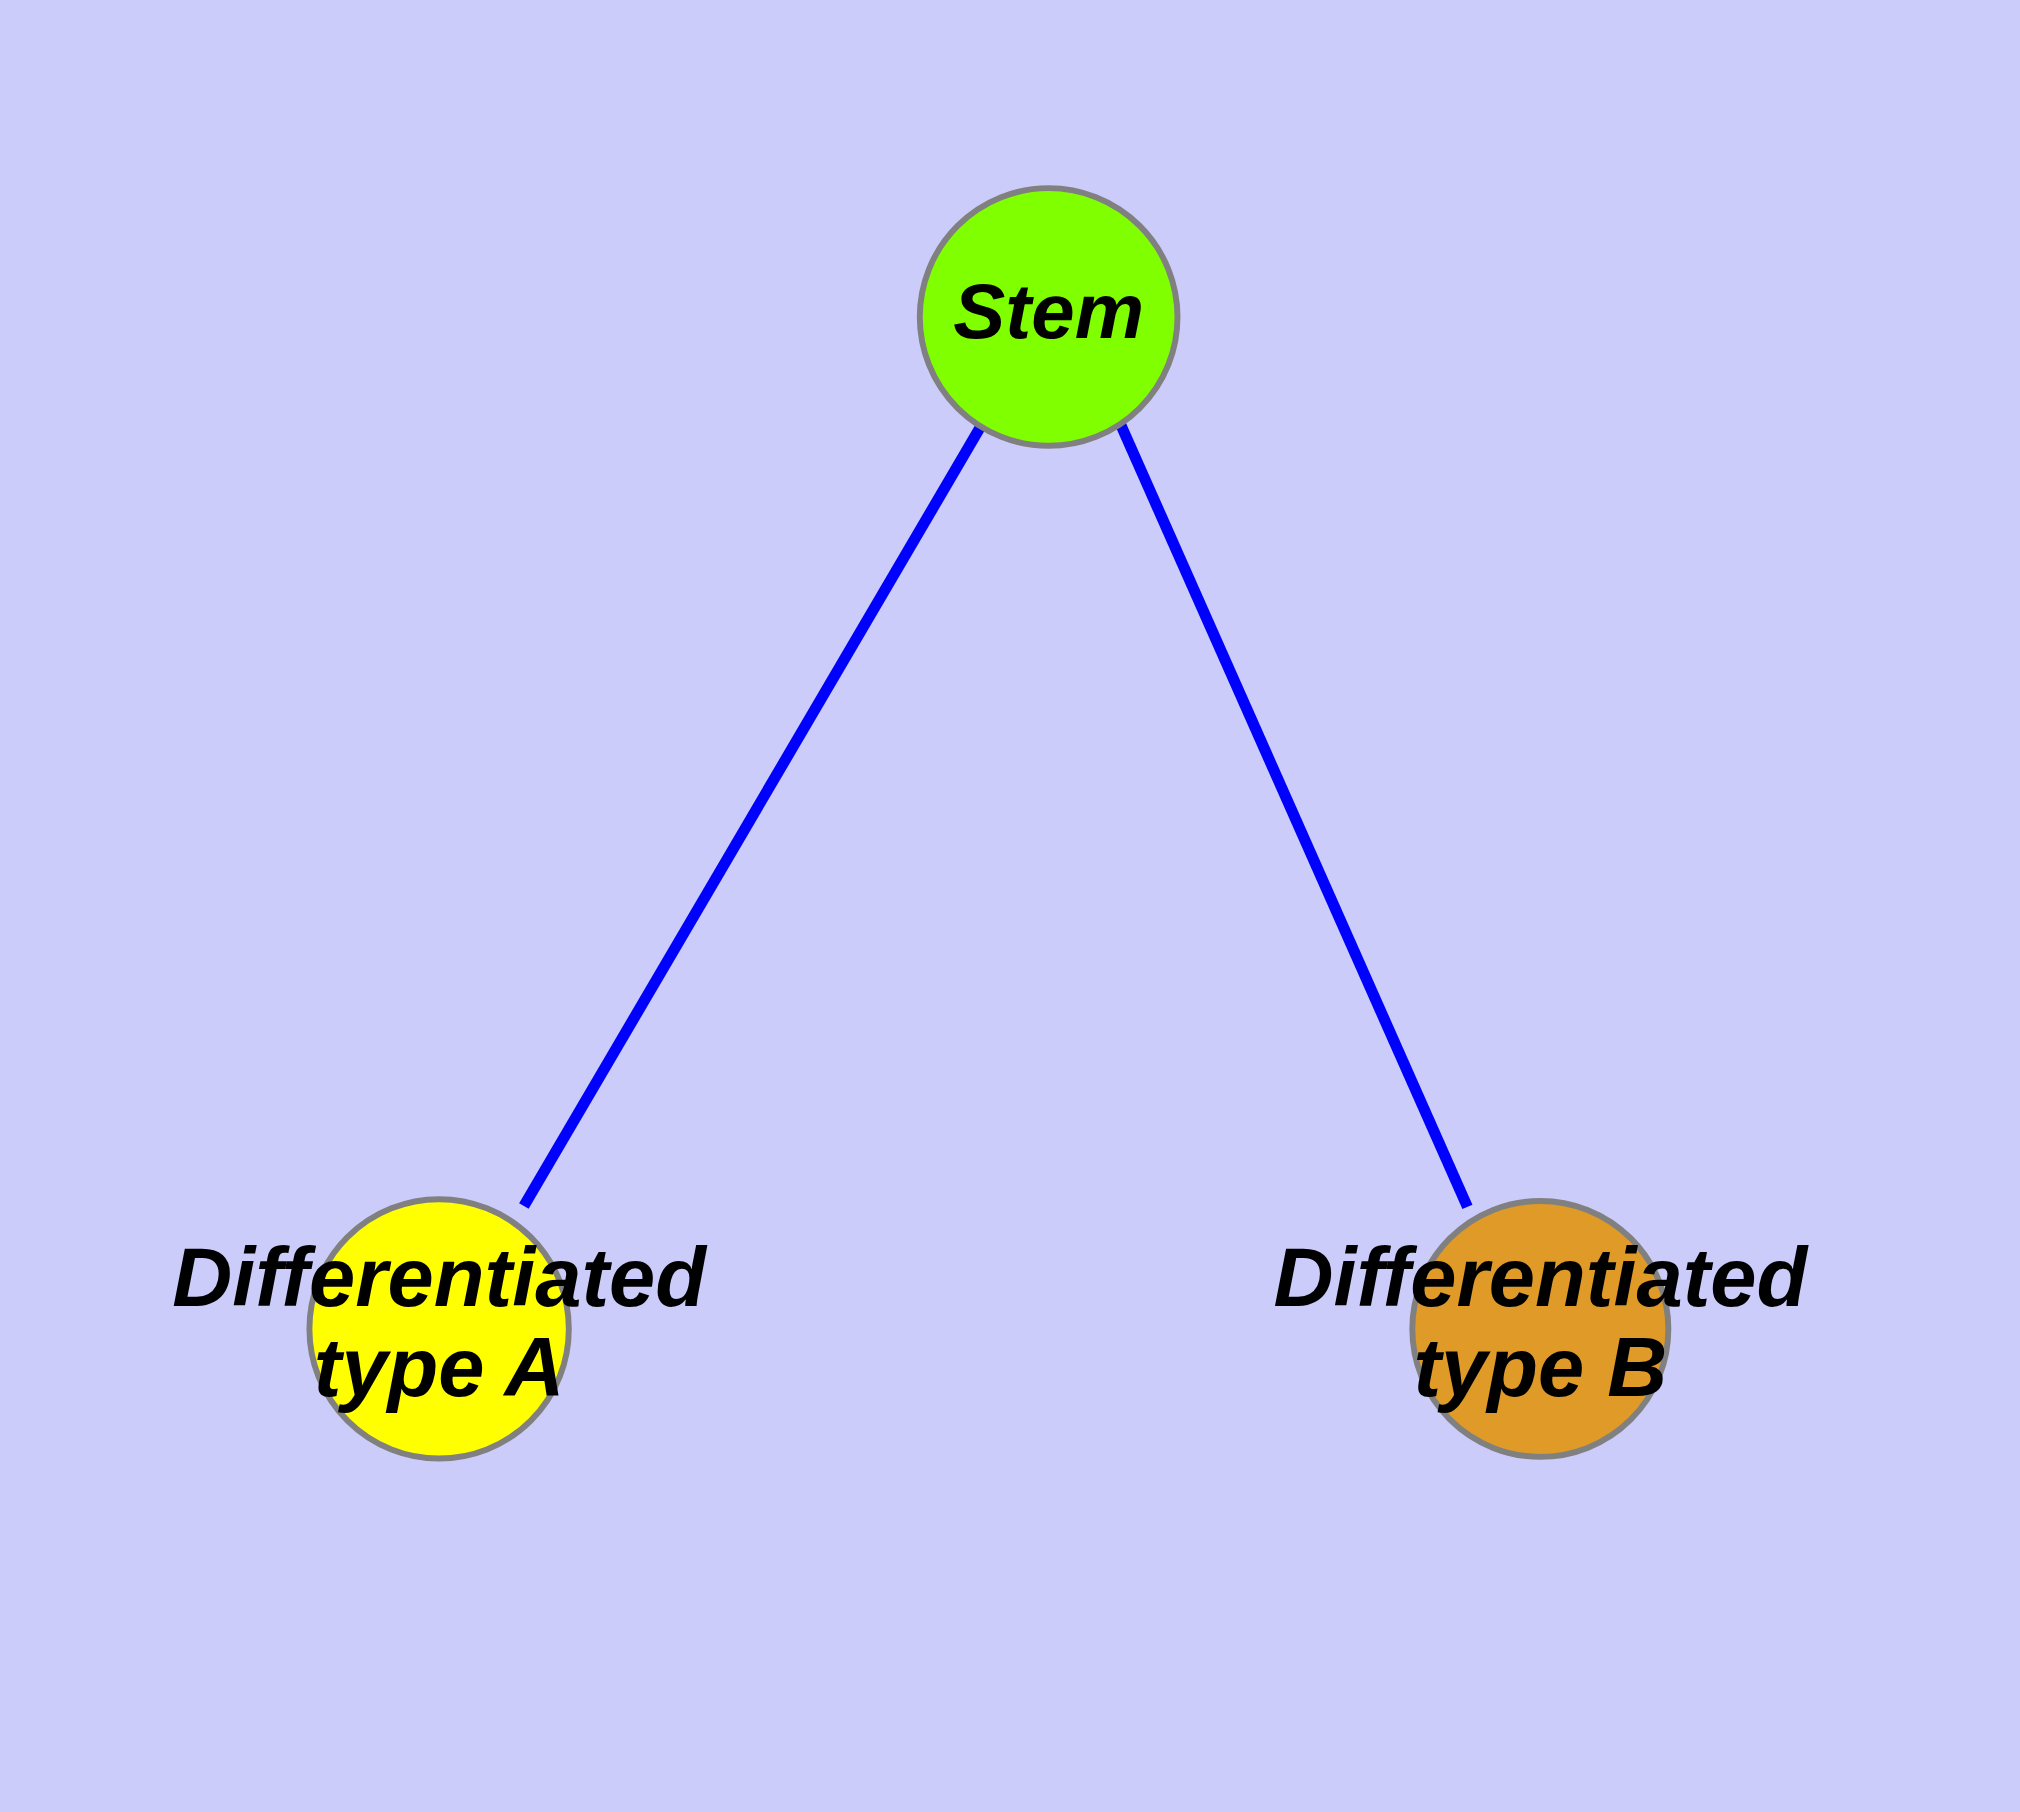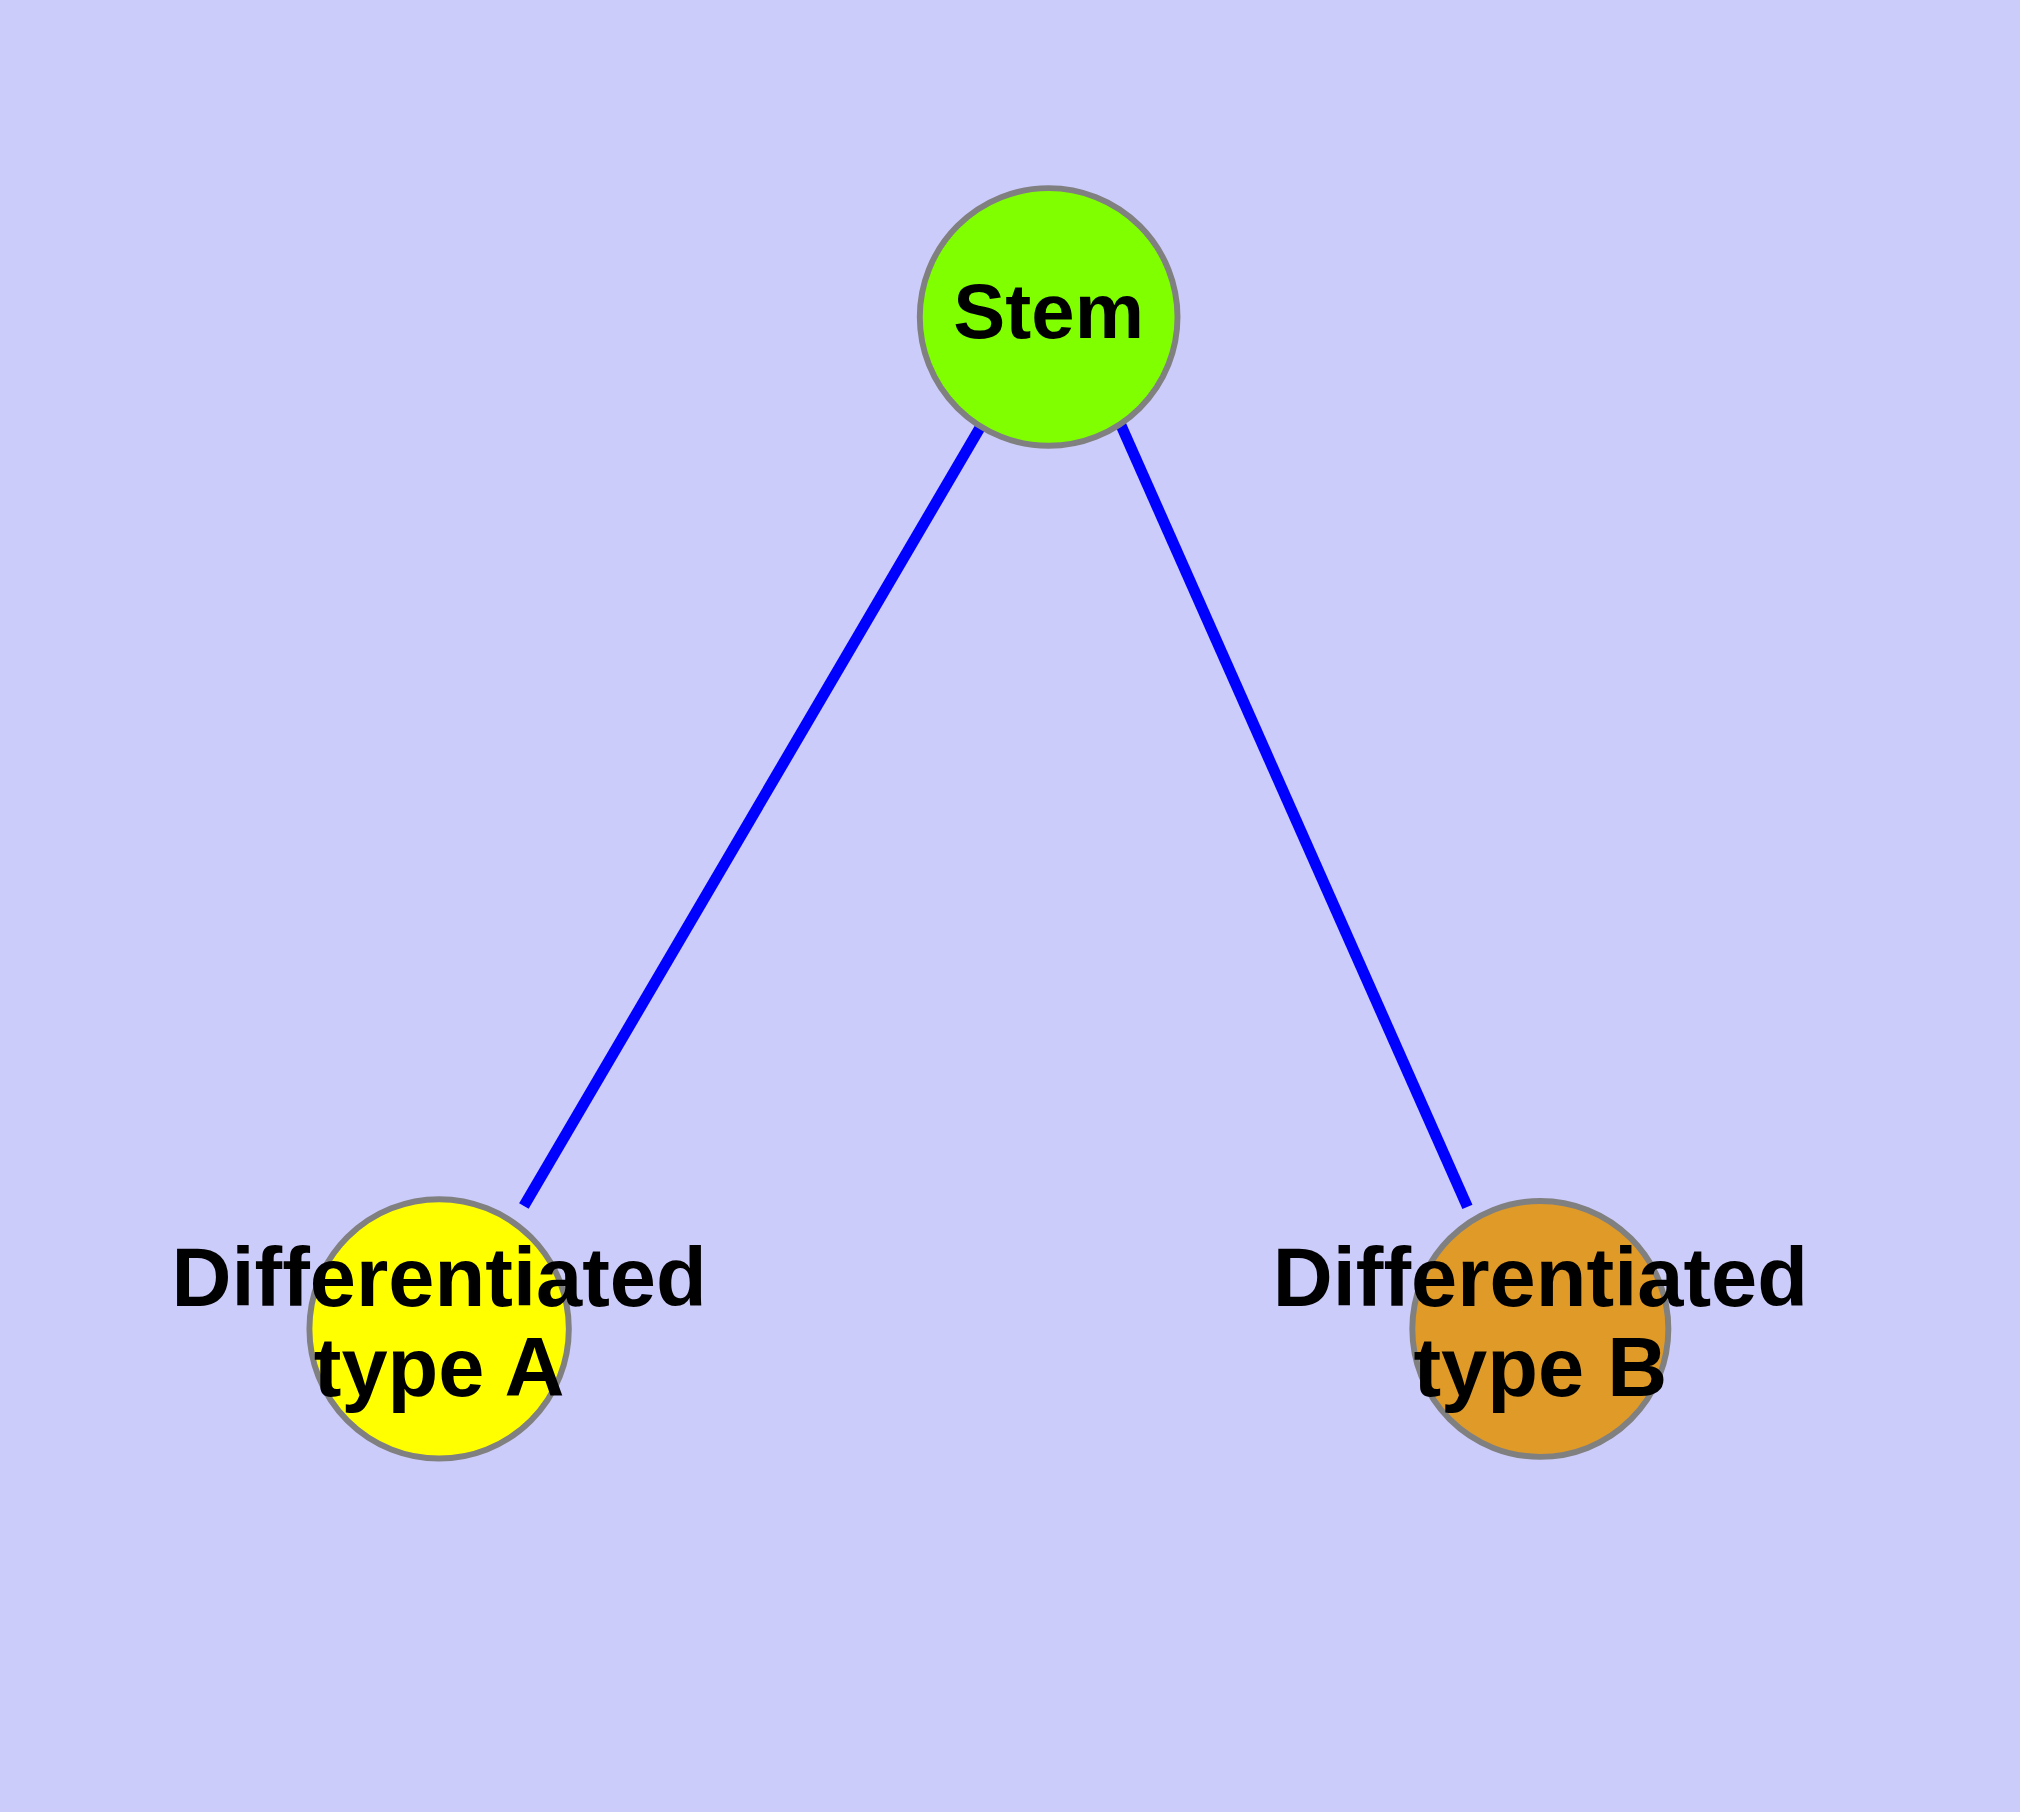--- a/index.html
+++ b/index.html
@@ -33,21 +33,21 @@
   .node-label-root {
     font-size: 92px;
   }
   .node-label-leaf {
     font-size: 98px;
   }
 </style>
 </head>
 <body>
 
-<div id="canvas" style="width: 2021px; height: 1812px;">
+<div id="canvas" style="width: 2021px; height: 1812px; font-style: italic;">
   <svg id="graph-svg" viewBox="0 0 2384 2138" preserveAspectRatio="none" xmlns="http://www.w3.org/2000/svg" style="width: 2021px; height: 1812px;">
 
     <rect id="bg-rect" x="0" y="0" width="2384" height="2138" fill="#ccccfa"></rect>
 
     <g id="edges-layer">
         <line x1="1157" y1="503" x2="618" y2="1423" stroke="#0000ff" stroke-width="13" stroke-linecap="butt"></line>
         <line x1="1322" y1="501" x2="1731" y2="1424" stroke="#0000ff" stroke-width="13" stroke-linecap="butt"></line>
       </g>
     <g id="nodes-layer">
         <g>

